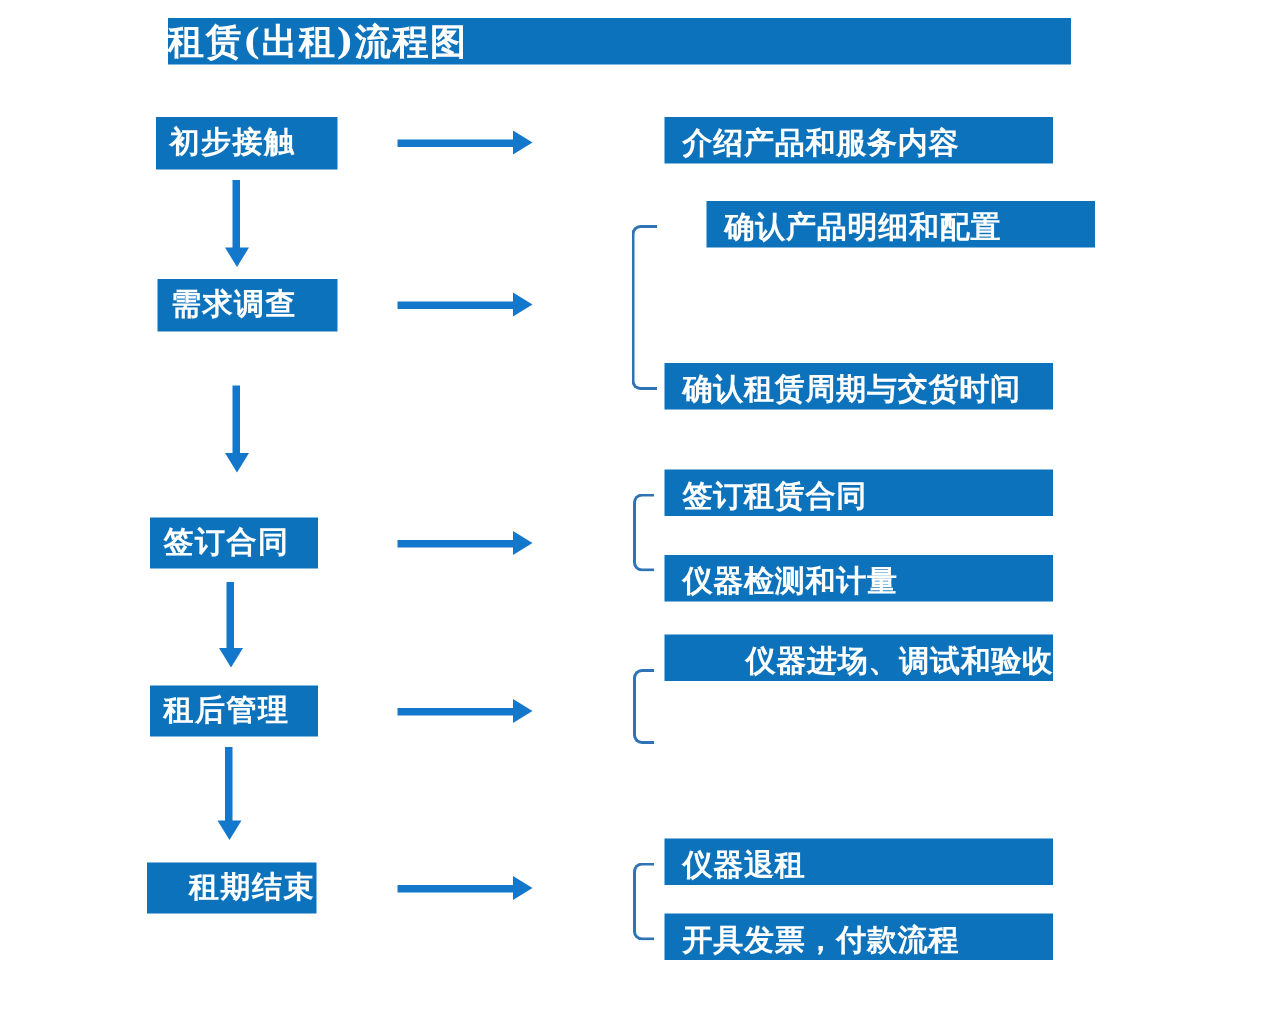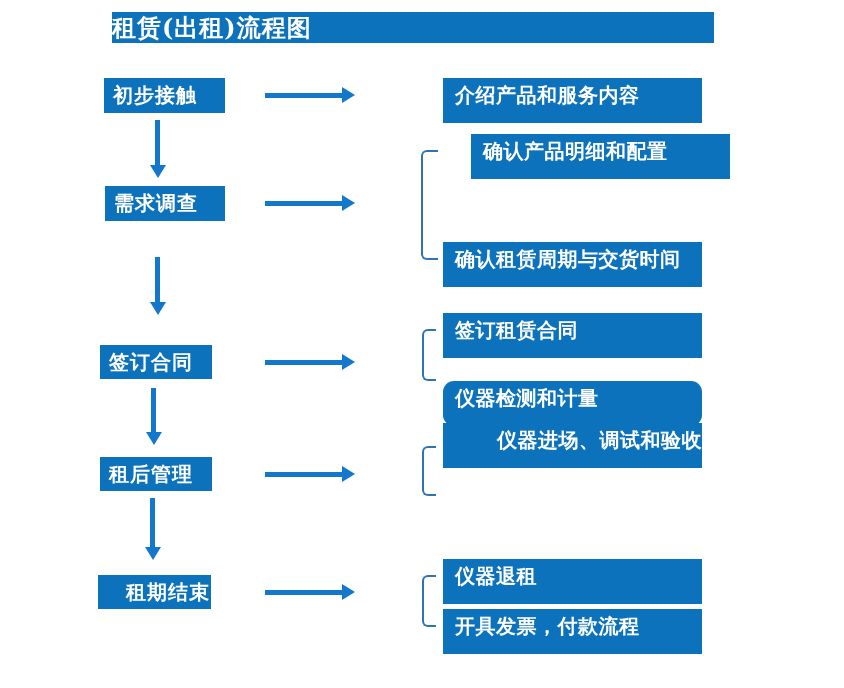--- a/index.html
+++ b/index.html
@@ -35,21 +35,21 @@
   }
   .step {
     font-size: 20px;
     padding-left: 9px;
     letter-spacing: 1px;
     font-family: Liberation Serif, serif;
   }
   .detail {
     left: 443px;
     width: 259px;
-    height: 45px;
+    height: 31px;
     line-height: 35px;
     font-size: 20px;
     padding-left: 12px;
     letter-spacing: 0.5px;
   }
   .harrow { position: absolute; left: 265px; width: 90px; height: 16px; }
   .harrow .shaft {
     position: absolute; left: 0; top: 6px;
     width: 78px; height: 5px;
     background: var(--arrow, #1377cb);
@@ -138,20 +138,20 @@
   <div class="bracket" style="left:422px; top:329px; width:14px; height:52px;"></div>
   <div class="bracket" style="left:422px; top:446px; width:14px; height:50px;"></div>
   <div class="bracket" style="left:422px; top:575px; width:14px; height:52px;"></div>
 
   <div class="box detail" style="top:78px;">介绍产品和服务内容</div>
 
   <div class="box detail" style="top:134px;margin-left:28px;">确认产品明细和配置</div>
   <div class="box detail" style="top:242px;">确认租赁周期与交货时间</div>
 
   <div class="box detail" style="top:313px;">签订租赁合同</div>
-  <div class="box detail" style="top:381px;border-radius:11px;">仪器检测和计量</div>
+  <div class="box detail" style="top:370px;">仪器检测和计量</div>
 
   <div class="box detail" style="top:423px;text-align:right;">仪器进场、调试和验收</div>
 
   <div class="box detail" style="top:559px;">仪器退租</div>
   <div class="box detail" style="top:609px;">开具发票，付款流程</div>
 
 </div>
 
 </body></html>

